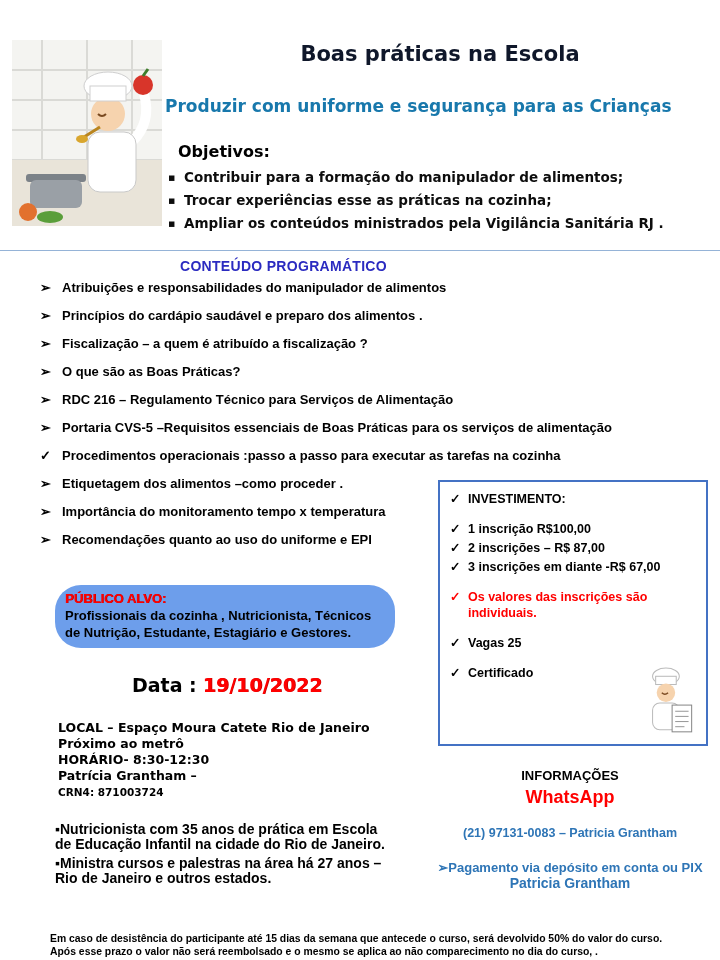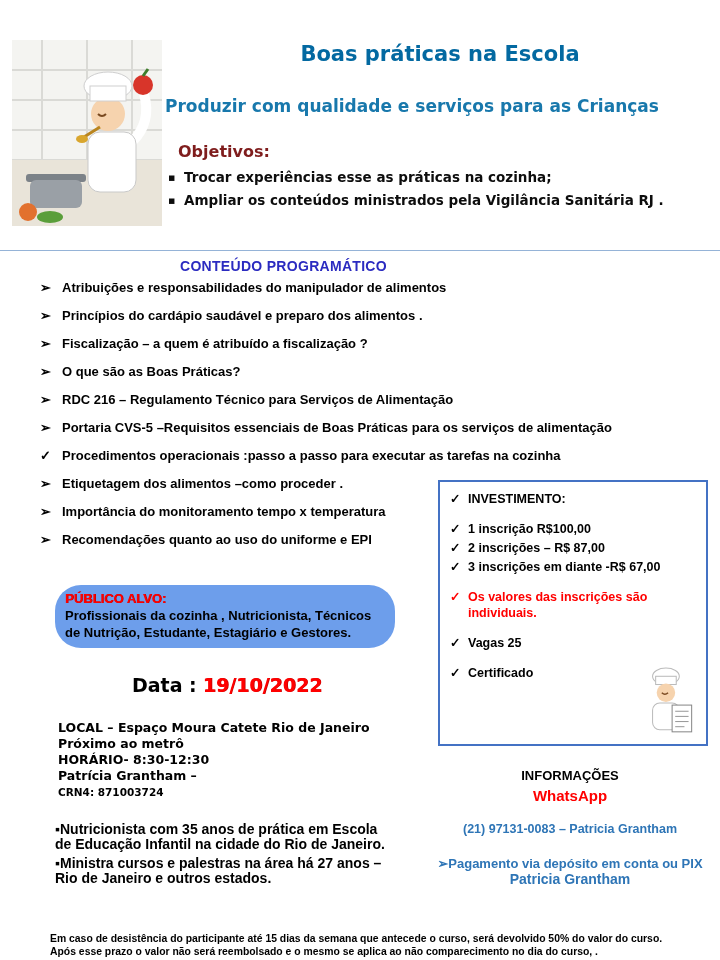--- a/index.html
+++ b/index.html
@@ -3,24 +3,24 @@
 <meta charset="utf-8">
 <style>
   html,body{margin:0;padding:0;background:#ffffff;}
   .page{position:relative;width:720px;height:960px;background:#ffffff;overflow:hidden;
         font-family:"Liberation Sans",sans-serif;color:#000;}
   .comic{font-family:"DejaVu Sans",sans-serif;}
 
   .chef-art{position:absolute;left:12px;top:40px;width:150px;height:186px;}
 
   .title{position:absolute;left:240px;top:42px;width:400px;text-align:center;
-         font-size:21px;font-weight:bold;color:#0369a1;}
+         font-size:21px;font-weight:bold;color:#0f172a;}
   .subtitle{position:absolute;left:165px;top:96px;width:552px;
             font-size:17px;font-weight:bold;color:#1878ac;}
-  .obj-title{position:absolute;left:178px;top:142px;font-size:16px;font-weight:bold;color:#7f1d1d;}
+  .obj-title{position:absolute;left:178px;top:142px;font-size:16px;font-weight:bold;color:#000000;}
   .objectives{position:absolute;left:168px;top:166px;width:540px;}
   .obj-item{font-size:13.5px;font-weight:bold;line-height:22px;color:#0d0d0d;}
   .obj-item .marker{display:inline-block;width:16px;font-size:11px;vertical-align:1px;}
 
   .divider{position:absolute;left:0;top:250px;width:720px;height:0;border-top:1px solid #95b3d7;}
 
   .prog-title{position:absolute;left:180px;top:258px;font-size:14px;font-weight:bold;color:#2b2bc0;letter-spacing:0.3px;}
   .prog-list{position:absolute;left:40px;top:280px;width:620px;}
   .prog-item{position:relative;padding-left:22px;margin-bottom:12px;
              font-size:13px;font-weight:bold;line-height:16px;color:#000;}
@@ -46,21 +46,21 @@
   .local-block{position:absolute;left:58px;top:720px;width:360px;
                font-size:12.5px;font-weight:bold;line-height:16px;color:#000;}
   .local-block .red{color:#ff0000;text-shadow:0.6px 0 0 #c00000;}
   .crn{font-size:10.5px;}
 
   .bio{position:absolute;left:55px;top:822px;width:338px;font-size:14px;font-weight:bold;line-height:15px;}
   .bio p{margin:0 0 4px 0;}
 
   .contact{position:absolute;left:428px;top:768px;width:284px;text-align:center;}
   .contact-title{font-size:13px;font-weight:bold;color:#000;margin-bottom:4px;}
-  .contact-wa{font-size:15px;font-weight:bold;color:#ff0000;margin-bottom:18px;}
+  .contact-wa{font-size:18px;font-weight:bold;color:#ff0000;margin-bottom:18px;}
   .contact-phone{font-size:12.5px;font-weight:bold;color:#2e75b6;margin-bottom:20px;}
   .contact-pay{font-size:13px;font-weight:bold;color:#2e75b6;}
   .contact-pay-name{font-size:14px;font-weight:bold;color:#2e75b6;}
 
   .footer{position:absolute;left:50px;top:932px;width:640px;
           font-size:10.4px;font-weight:bold;line-height:13px;color:#000;}
 </style>
 </head>
 <body>
 
@@ -88,24 +88,27 @@
     <rect x="76" y="92" width="48" height="60" rx="12" fill="#ffffff" stroke="#c9c9c9"></rect>
     <circle cx="96" cy="74" r="17" fill="#f6d3ae"></circle>
     <path d="M86 74 q4 4 8 0" stroke="#7a4a21" stroke-width="2" fill="none"></path>
     <ellipse cx="96" cy="46" rx="24" ry="14" fill="#ffffff" stroke="#cfcfcf"></ellipse>
     <rect x="78" y="46" width="36" height="15" fill="#ffffff" stroke="#cfcfcf"></rect>
     <line x1="88" y1="87" x2="72" y2="97" stroke="#b9851f" stroke-width="3"></line>
     <ellipse cx="70" cy="99" rx="6" ry="4" fill="#d9a62e"></ellipse>
   </svg>
 
   <div class="title comic">Boas práticas na Escola</div>
-  <div class="subtitle comic">Produzir com qualidade e serviços para as Crianças</div>
+  <div class="subtitle comic">Produzir com uniforme e segurança para as Crianças</div>
   <div class="obj-title comic">Objetivos:</div>
 
   <div class="objectives comic">
+    <div class="obj-item">
+      <span class="marker">▪</span><span>Contribuir para a formação do manipulador de alimentos;</span>
+    </div>
     <div class="obj-item">
       <span class="marker">▪</span><span>Trocar experiências esse as práticas na cozinha;</span>
     </div>
     <div class="obj-item">
       <span class="marker">▪</span><span>Ampliar os conteúdos ministrados pela Vigilância Sanitária RJ .</span>
     </div>
   </div>
 
   <div class="divider"></div>
 

